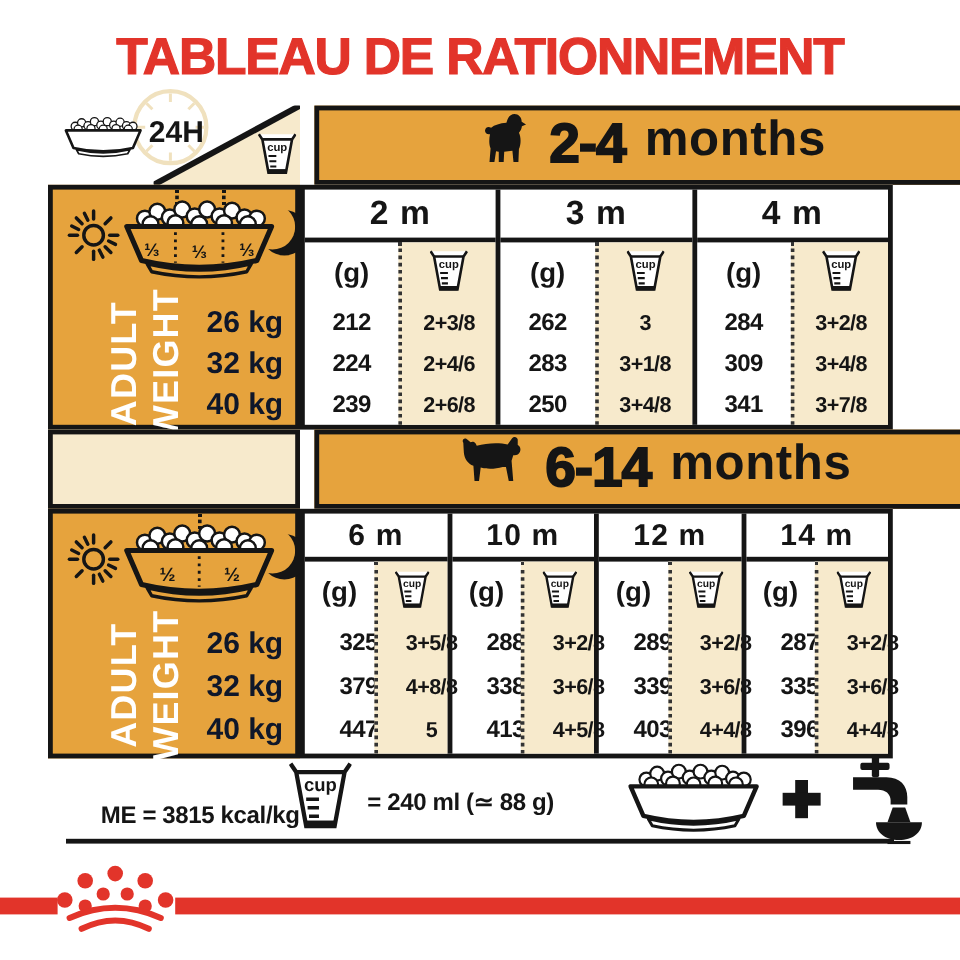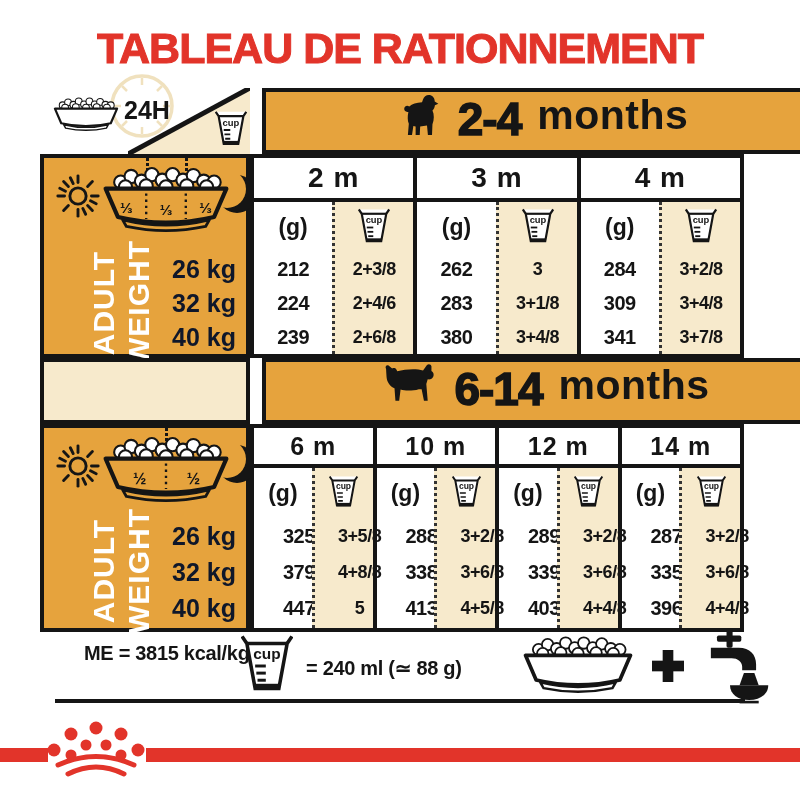--- a/index.html
+++ b/index.html
@@ -201,21 +201,21 @@
         </div>
       </div>
     </div>
     <div class="gcol">
       <div class="ghead">3 m</div>
       <div class="gbody">
         <div class="ghalf">
           <div class="gsub">(g)</div>
           <div class="gcell">262</div>
           <div class="gcell">283</div>
-          <div class="gcell">380</div>
+          <div class="gcell">250</div>
         </div>
         <div class="ghalf cupcol">
           <div class="gsub">
               <svg width="32" height="39" viewBox="0 0 44 54">
                 <use href="#sym-cup"></use>
               </svg>
             </div>
           <div class="gcell">3</div>
           <div class="gcell">3+1/8</div>
           <div class="gcell">3+4/8</div>
@@ -354,21 +354,21 @@
             </div>
           <div class="gcell">3+2/8</div>
           <div class="gcell">3+6/8</div>
           <div class="gcell">4+4/8</div>
         </div>
       </div>
     </div>
   </div>
 
   <div class="footer">
-    <div class="ftext" style="left:44px;top:10px">ME = 3815 kcal/kg</div>
+    <div class="ftext" style="left:44px;top:37px">ME = 3815 kcal/kg</div>
     <svg class="abs" style="left:200px;top:2px" width="54" height="64" viewBox="0 0 44 54">
         <use href="#sym-cup"></use>
       </svg>
     <div class="ftext" style="left:266px;top:24px">= 240 ml (≃ 88 g)</div>
     <svg class="abs" style="left:463px;top:2px;color:#fff" width="150" height="64" viewBox="0 0 140 78">
         <use href="#sym-bowl"></use>
       </svg>
     <svg class="abs" style="left:612px;top:18px" width="32" height="32" viewBox="0 0 30 30">
       <rect x="10" y="0" width="10" height="30" fill="#151515"></rect>
         <rect x="0" y="10" width="30" height="10" fill="#151515"></rect>

